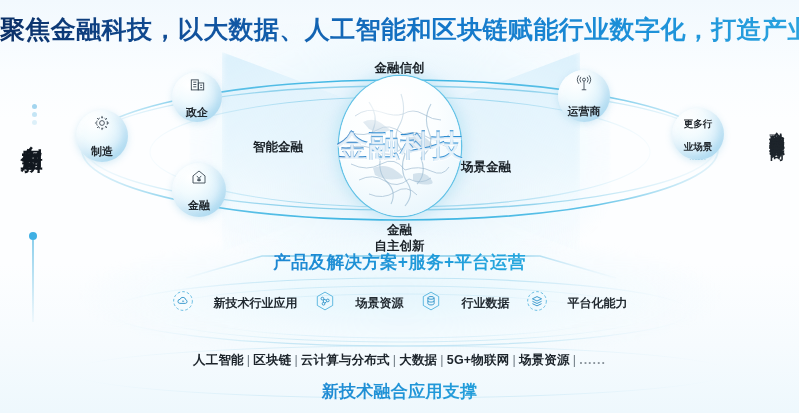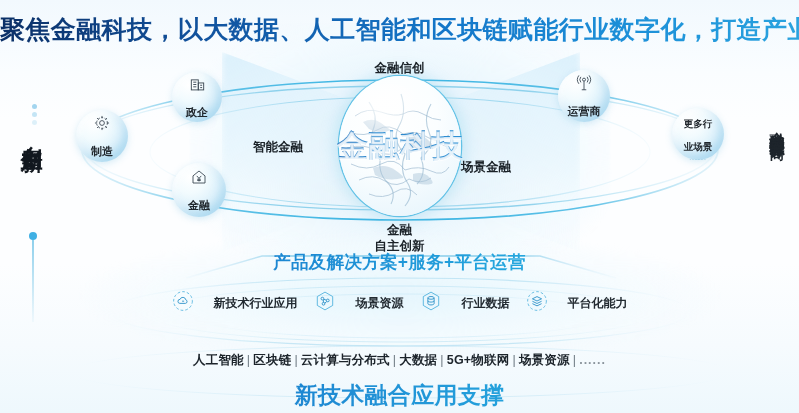--- a/index.html
+++ b/index.html
@@ -151,21 +151,21 @@
   #tech{
     position:absolute;left:0;top:352px;width:799px;text-align:center;
     font-size:12.5px;font-weight:600;color:#1c242b;white-space:nowrap;letter-spacing:.2px;
   }
   #tech .sep{color:#6f7a83;font-weight:400;margin:0 3px;}
   #tech .ell{color:#8a949c;letter-spacing:1px;}
 
   
   #footer{
     position:absolute;left:0;top:380px;width:799px;text-align:center;
-    font-size:23px;font-weight:700;white-space:nowrap;letter-spacing:.3px;
+    font-size:17px;font-weight:700;white-space:nowrap;letter-spacing:.3px;
     background:linear-gradient(90deg,#1666bd 0%,#1e8ad3 40%,#26aadf 72%,#2cbae5 100%);
     -webkit-background-clip:text;background-clip:text;color:transparent;
     -webkit-text-fill-color:transparent;
   }
 </style>
 </head>
 <body>
 
 <div id="stage">
 

